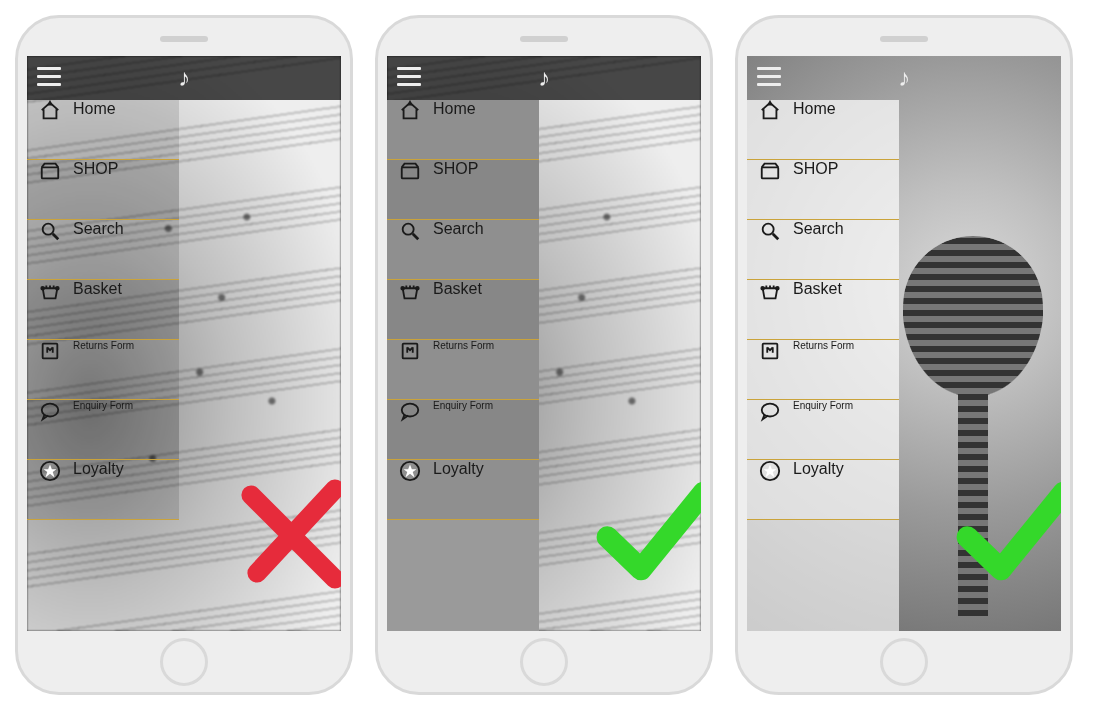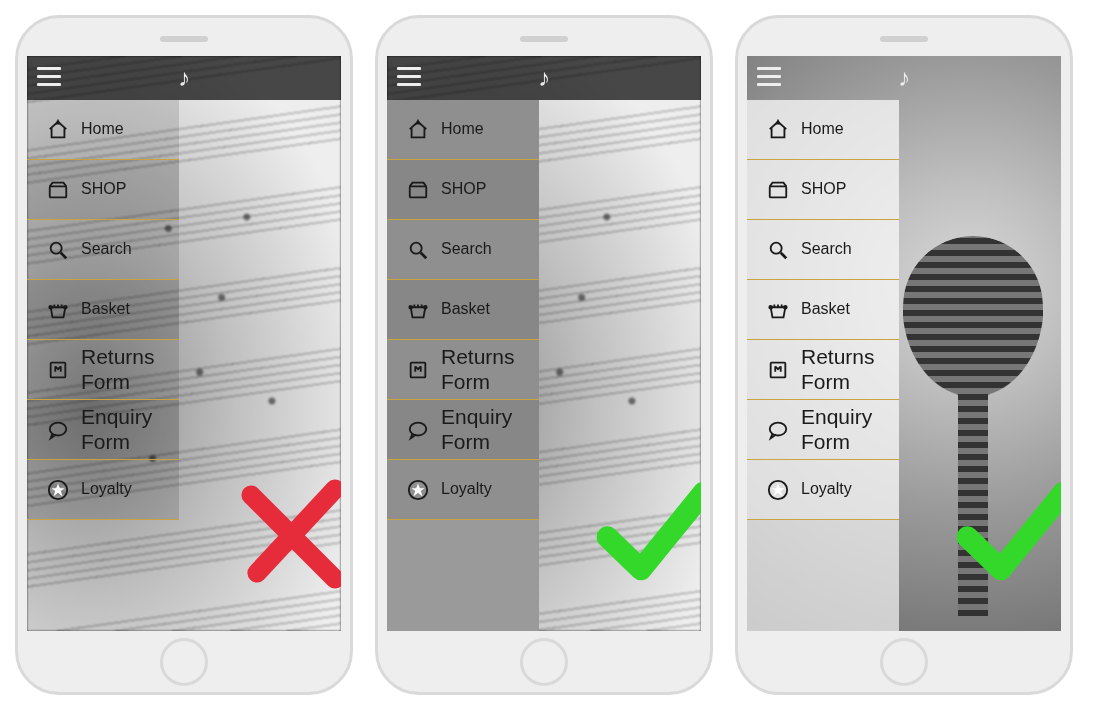--- a/index.html
+++ b/index.html
@@ -86,26 +86,26 @@
   }
   .drawer.trans .row { background:rgba(0,0,0,.12); }
   .drawer.gray  .row { background:#878787; }
   .drawer.gray  .row:nth-child(odd){ background:#8f8f8f; }
   .drawer.gray .filler { background:#9a9a9a; flex:1; }
   .drawer.light .row { background:rgba(245,245,245,.8); }
   .drawer.light .filler { background:rgba(245,245,245,.7); flex:1; }
   .drawer.trans .filler { flex:1; }
 
   .row {
-    height:60px; display:flex; align-items:center; gap:10px; padding:0 18px;
+    height:60px; display:flex; align-items:flex-start; gap:10px; padding:0 10px;
     border-bottom:1px solid #caa33a; color:#1a1a1a; font-size:16px; cursor:pointer;
   }
   .row .ic { width:26px; display:flex; justify-content:center; color:#1a1a1a; }
   .row .lbl { flex:1; line-height:1.15; }
-  .row .lbl.multi { font-size:21px; }
+  .row .lbl.multi { font-size:10px; }
   .drawer.trans .row:nth-child(even){ background:rgba(0,0,0,.2); }
 
   .mark { position:absolute; right:-12px; bottom:40px; width:120px; height:120px; pointer-events:none; }
   .mark svg { width:100%; height:100%; overflow:visible; }
   .mark path { fill:none; stroke-linecap:round; stroke-linejoin:round; }
   .mark.cross path { stroke:#e62b3b; stroke-width:16; }
   .mark.check path { stroke:#34d82a; stroke-width:18; }
 
   svg.ico { width:22px; height:22px; }
   svg.ico * { stroke:#1a1a1a; stroke-width:2; fill:none; }

